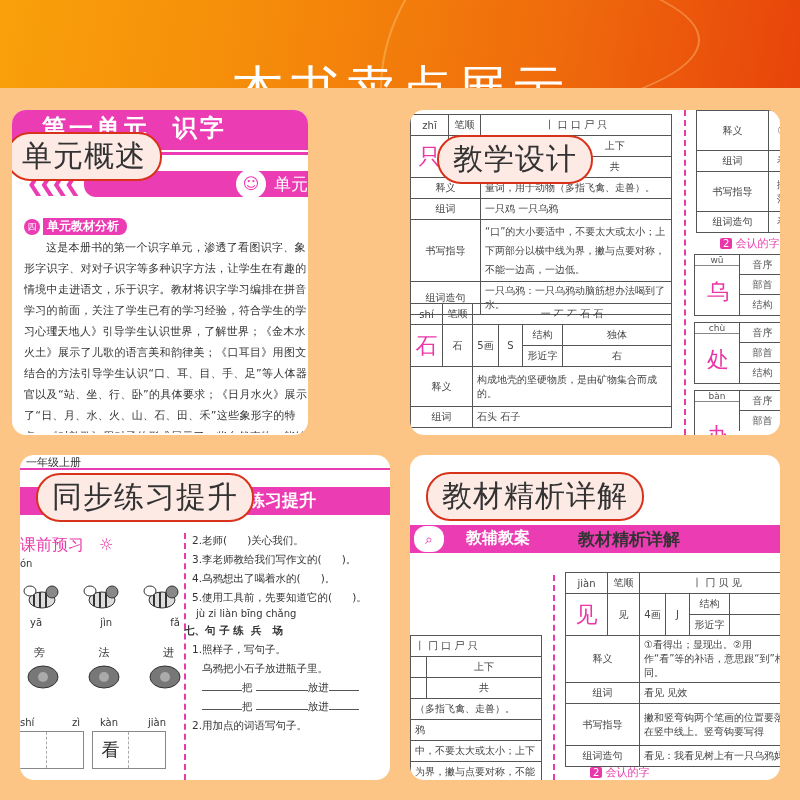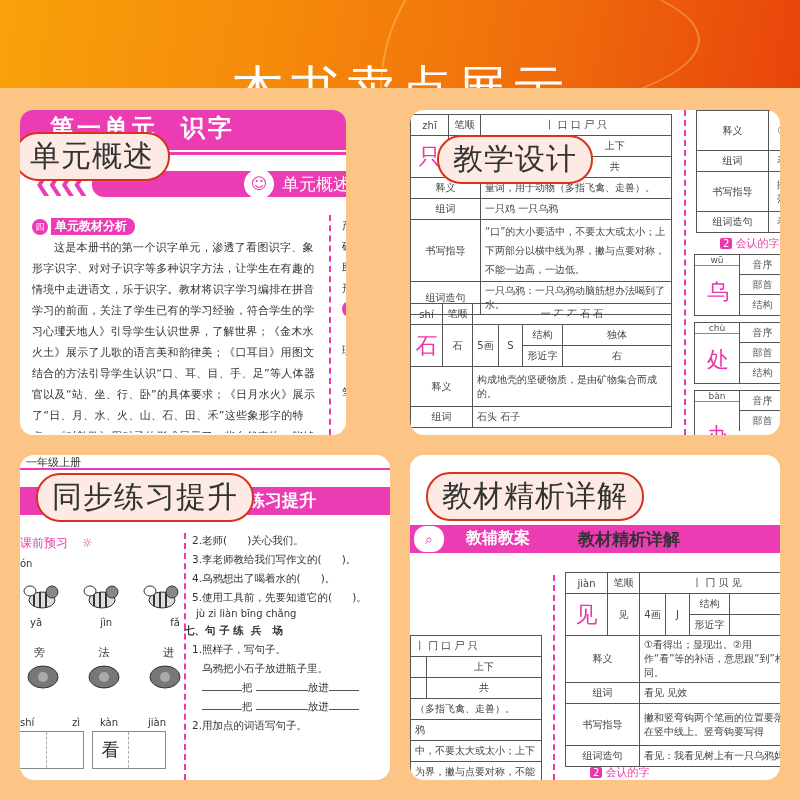--- a/index.html
+++ b/index.html
@@ -53,21 +53,21 @@
 </style>
 </head>
 <body>
 
 <div class="header">
   <div class="swoosh" style="left:-200px;top:-60px;width:900px;height:200px;"></div>
   <div class="swoosh" style="left:380px;top:-120px;width:500px;height:420px;"></div>
   <div class="header-title">本书卖点展示</div>
 </div>
 
-<div class="card" style="left:20px;top:110px;width:326px;height:325px;border-radius:13px;">
+<div class="card" style="left:12px;top:110px;width:296px;height:325px;">
   <div class="magenta" style="position:absolute;left:0;top:0;width:370px;height:40px;">
     <span style="position:absolute;left:30px;top:2px;color:#fff;font-size:24px;font-weight:bold;letter-spacing:3px;white-space:pre;">第一单元  识字</span>
   </div>
   <div style="position:absolute;left:0;top:42px;width:370px;height:3px;background:#ec3cb4;"></div>
 
   <div style="position:absolute;left:14px;top:62px;width:50px;height:24px;color:#ec3cb4;font-size:22px;font-weight:bold;line-height:24px;letter-spacing:-6px;">❮❮❮❮</div>
   <div class="magenta" style="position:absolute;left:72px;top:61px;width:298px;height:26px;border-radius:12px 0 0 12px;">
     <span style="position:absolute;left:152px;top:-2px;width:30px;height:30px;border-radius:50%;background:#fff;color:#ec3cb4;font-size:16px;text-align:center;line-height:30px;">☺</span>
     <span style="position:absolute;left:190px;top:2px;color:#fff;font-size:17px;">单元概述</span>
   </div>
@@ -226,21 +226,21 @@
 </div>
 
 <div class="card" style="left:20px;top:455px;width:370px;height:325px;">
   <div style="position:absolute;left:6px;top:0;font-size:11px;color:#333;">一年级上册</div>
   <div style="position:absolute;left:0;top:13px;width:370px;height:2px;background:#ec3cb4;"></div>
   <div class="magenta" style="position:absolute;left:0;top:32px;width:370px;height:28px;">
     <span style="position:absolute;left:228px;top:2px;color:#fff;font-size:17px;font-weight:bold;">练习提升</span>
   </div>
   <div class="pill" style="left:16px;top:18px;">同步练习提升</div>
 
-  <div style="position:absolute;left:0;top:80px;font-size:12px;">
+  <div style="position:absolute;left:0;top:80px;font-size:16px;">
     <span class="pink-text">课前预习</span>
     <span style="color:#e83aa9;margin-left:10px;">☼</span>
   </div>
   <div style="position:absolute;left:0;top:103px;font-size:10px;color:#333;">ón</div>
   <div style="position:absolute;left:0;top:128px;width:160px;display:flex;justify-content:space-between;">
     <span class="bee"><svg width="40" height="28">
           <ellipse cx="22" cy="17" rx="13" ry="8" fill="#ddd" stroke="#333"></ellipse>
           <path d="M14 11 L14 23 M20 9 L20 25 M26 10 L26 24" stroke="#333" stroke-width="2"></path>
           <circle cx="32" cy="9" r="6" fill="#888" stroke="#333"></circle>
           <ellipse cx="10" cy="8" rx="6" ry="5" fill="#fff" stroke="#333"></ellipse>

